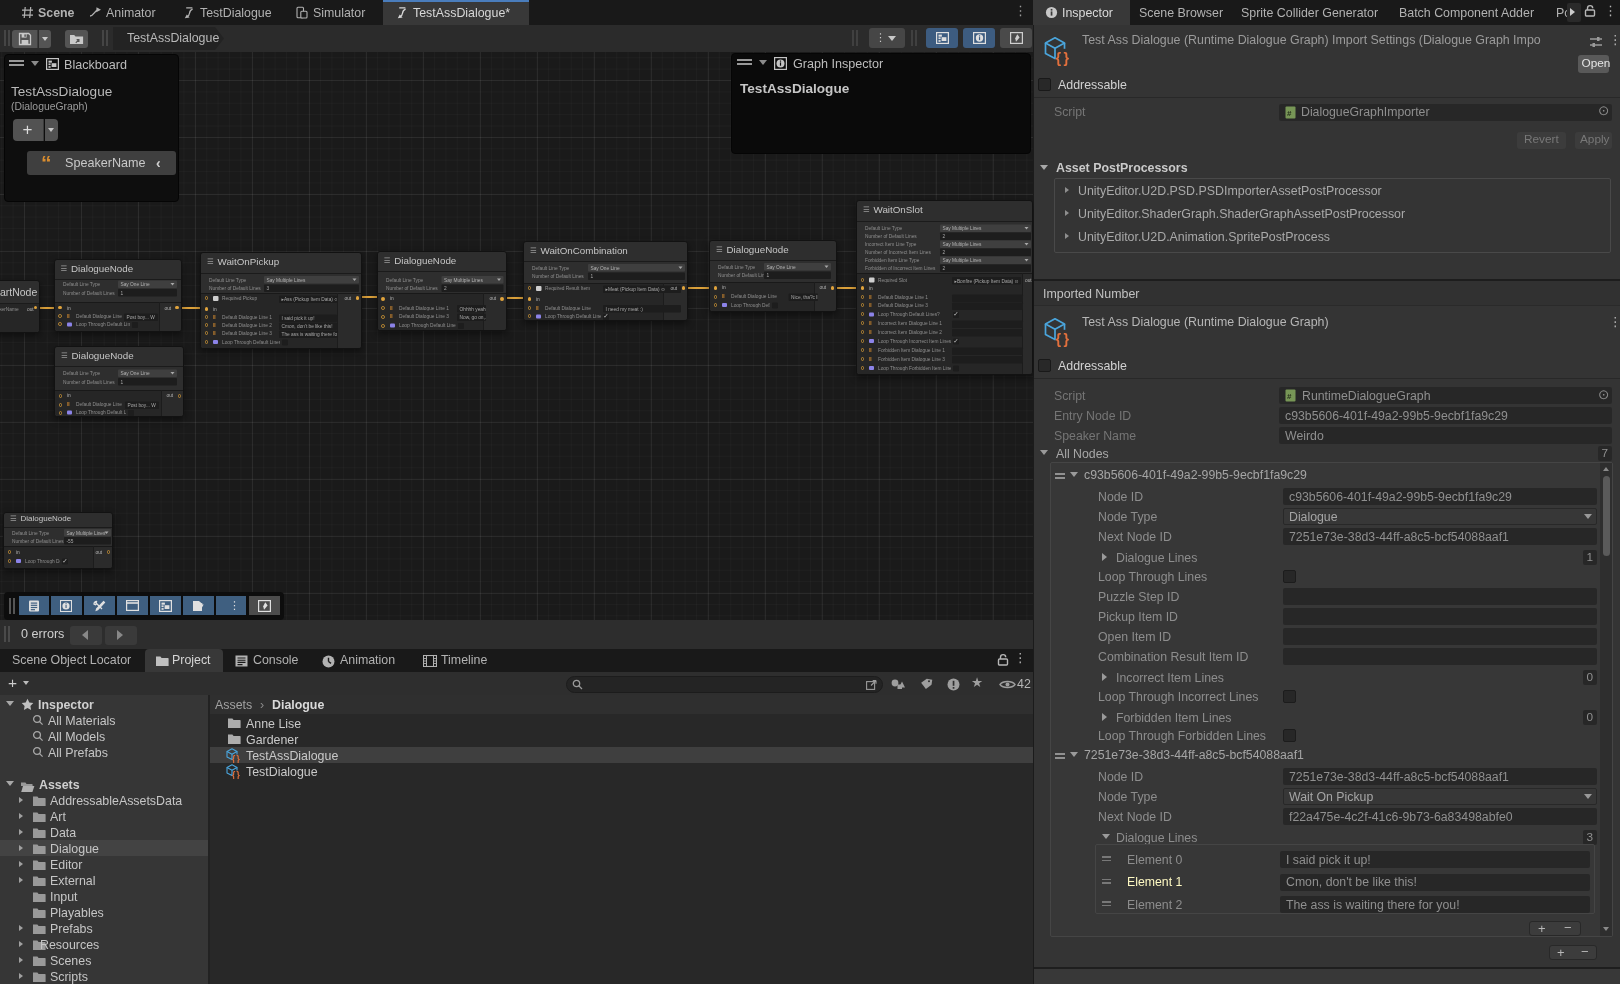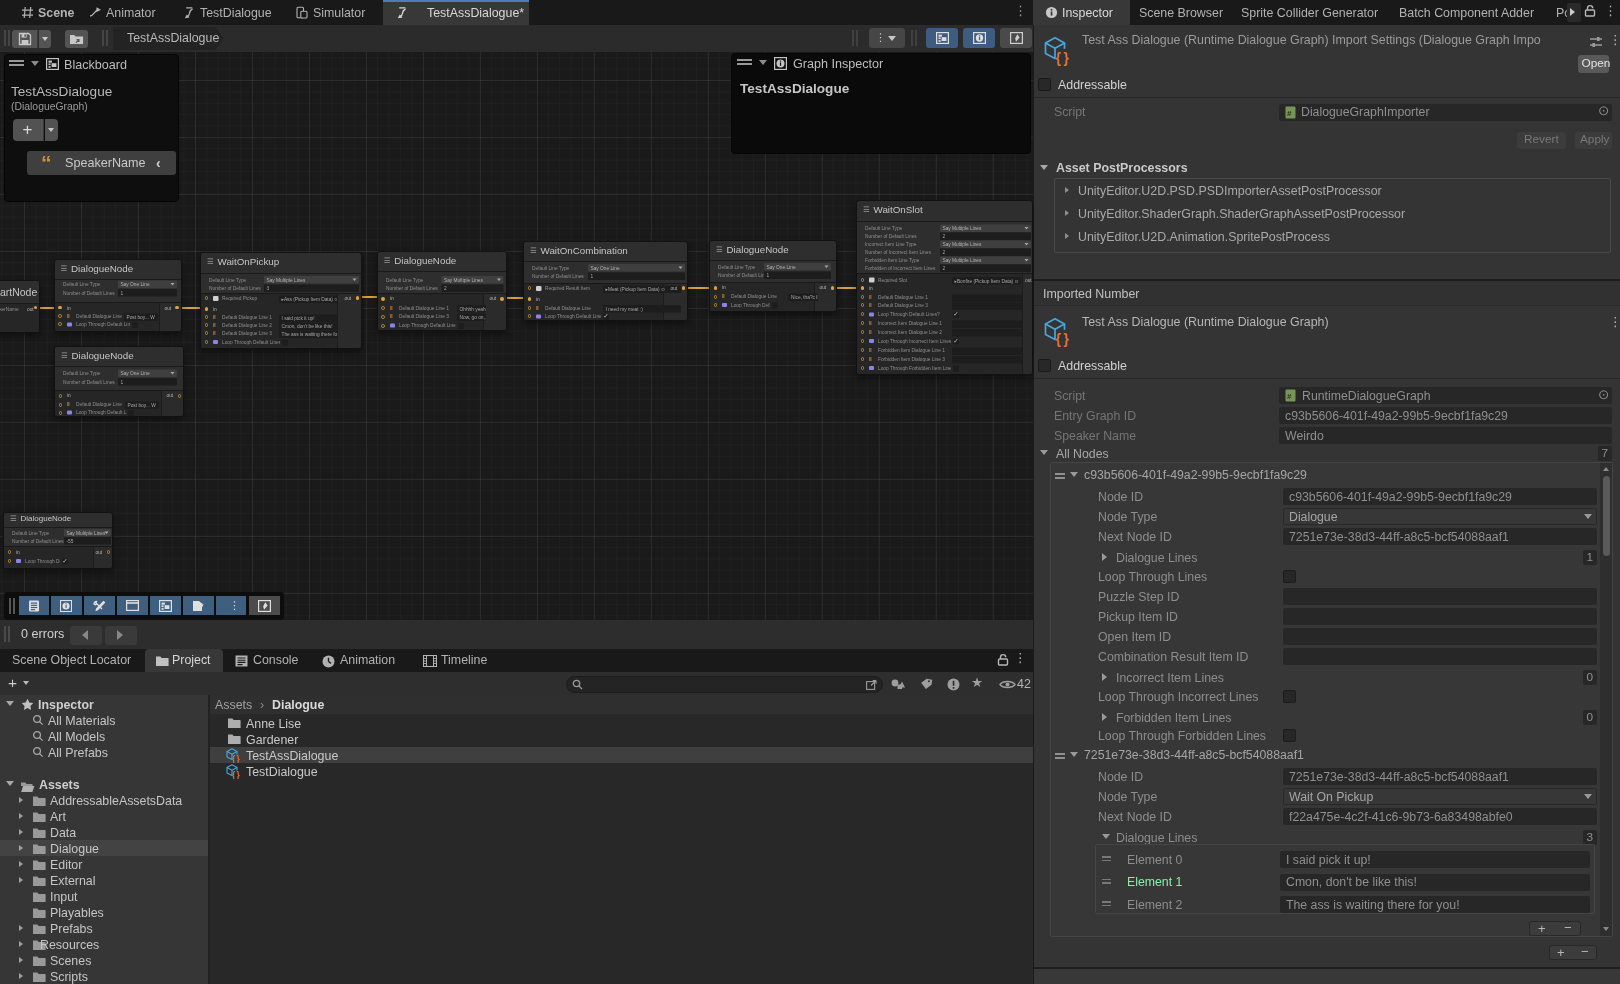--- a/index.html
+++ b/index.html
@@ -34,21 +34,21 @@
       <rect x="5.8" y="5.2" width="6.2" height="6.8" rx="1" fill="#191919" stroke="#b2b2b2" stroke-width="1.1"></rect>
     </svg>
   </div>
 <div class="tx" style="left:313px;top:5.5px;font-size:12.4px;color:#b2b2b2;">Simulator</div>
 <div class="ab" style="left:396px;top:6px;width:13px;height:13px;">
     <svg width="13" height="13" viewBox="0 0 13 13">
       <path d="M3.2 1.8h6.2M3.8 11C8.5 9.2 4.5 4.8 9.6 3.2" stroke="#d8d8d8" stroke-width="1.25" fill="none"></path>
       <path d="M1.8 12.2l4.8-.7-2.8-3z" fill="#d8d8d8"></path>
     </svg>
   </div>
-<div class="tx" style="left:427px;top:5.5px;font-size:12.4px;color:#d8d8d8;">TestAssDialogue*</div>
+<div class="tx" style="left:413px;top:5.5px;font-size:12.4px;color:#d8d8d8;">TestAssDialogue*</div>
 <div class="tx" style="left:1014px;top:4px;font-size:13px;color:#9a9a9a;">⋮</div>
 <div class="ab" style="left:1033px;top:0px;width:587px;height:25px;background:#191919;"></div>
 <div class="ab" style="left:1033px;top:0px;width:97px;height:25px;background:#383838;"></div>
 <div class="ab" style="left:1045px;top:6px;width:13px;height:13px;">
     <svg width="13" height="13" viewBox="0 0 13 13">
       <circle cx="6.5" cy="6.5" r="5.6" fill="#c8c8c8"></circle>
       <rect x="5.7" y="5.4" width="1.7" height="4.2" fill="#383838"></rect>
       <rect x="5.7" y="2.9" width="1.7" height="1.7" fill="#383838"></rect>
     </svg>
   </div>
@@ -868,21 +868,21 @@
 <div class="tx" style="left:1054px;top:388.5px;font-size:12.3px;color:#757575;">Script</div>
 <div class="ab" style="left:1279px;top:387px;width:333px;height:17px;background:#272727;border-radius:2px;"></div>
 <div class="ab" style="left:1285px;top:389px;width:11px;height:13px;">
     <svg width="11" height="13" viewBox="0 0 11 13">
       <rect x="0.5" y="0.5" width="10" height="12" rx="1" fill="#81a35c" opacity="0.9"></rect>
       <text x="2" y="9.5" font-size="8" font-weight="bold" fill="#26301c" font-family="Liberation Sans">#</text>
     </svg>
   </div>
 <div class="tx" style="left:1598px;top:386.5px;font-size:13.5px;color:#8a8a8a;">⊙</div>
 <div class="tx" style="left:1302px;top:388.5px;font-size:12.3px;color:#8f8f8f;">RuntimeDialogueGraph</div>
-<div class="tx" style="left:1054px;top:408.5px;font-size:12.3px;color:#757575;">Entry Graph ID</div>
+<div class="tx" style="left:1054px;top:408.5px;font-size:12.3px;color:#757575;">Entry Node ID</div>
 <div class="ab" style="left:1279px;top:407px;width:333px;height:17px;background:#272727;border-radius:2px;"></div>
 <div class="tx" style="left:1285px;top:408.5px;font-size:12.3px;color:#8f8f8f;">c93b5606-401f-49a2-99b5-9ecbf1fa9c29</div>
 <div class="tx" style="left:1054px;top:428.5px;font-size:12.3px;color:#757575;">Speaker Name</div>
 <div class="ab" style="left:1279px;top:427px;width:333px;height:17px;background:#272727;border-radius:2px;"></div>
 <div class="tx" style="left:1285px;top:428.5px;font-size:12.3px;color:#8f8f8f;">Weirdo</div>
 <div class="ab" style="left:1040px;top:450px;width:0;height:0;border-left:4px solid transparent;border-right:4px solid transparent;border-top:5px solid #9a9a9a;"></div>
 <div class="tx" style="left:1056px;top:447px;font-size:12.3px;color:#a8a8a8;">All Nodes</div>
 <div class="ab" style="left:1598px;top:446px;width:14px;height:15px;background:#272727;border-radius:2px;">
     <div class="tx" style="left:3.5px;top:0.5px;font-size:11.8px;color:#909090;">7</div>
   </div>
@@ -958,21 +958,21 @@
     <div class="tx" style="left:3.5px;top:0.5px;font-size:11.8px;color:#909090;">3</div>
   </div>
 <div class="ab" style="left:1095px;top:844px;width:500px;height:70px;border:1px solid #454545;border-radius:2px;"></div>
 <div class="ab" style="left:1102px;top:856.0px;width:9px;height:1.5px;background:#787878;"></div>
 <div class="ab" style="left:1102px;top:859.5px;width:9px;height:1.5px;background:#787878;"></div>
 <div class="tx" style="left:1127px;top:852.5px;font-size:12.3px;color:#8d8d8d;">Element 0</div>
 <div class="ab" style="left:1280px;top:851.0px;width:310px;height:17px;background:#272727;border-radius:2px;"></div>
 <div class="tx" style="left:1286px;top:852.5px;font-size:12.3px;color:#8f8f8f;">I said pick it up!</div>
 <div class="ab" style="left:1102px;top:878.5px;width:9px;height:1.5px;background:#787878;"></div>
 <div class="ab" style="left:1102px;top:882.0px;width:9px;height:1.5px;background:#787878;"></div>
-<div class="tx" style="left:1127px;top:875.0px;font-size:12.3px;color:#86efac;">Element 1</div>
+<div class="tx" style="left:1127px;top:875.0px;font-size:12.3px;color:#fef9c3;">Element 1</div>
 <div class="ab" style="left:1280px;top:873.5px;width:310px;height:17px;background:#272727;border-radius:2px;"></div>
 <div class="tx" style="left:1286px;top:875.0px;font-size:12.3px;color:#8f8f8f;">Cmon, don't be like this!</div>
 <div class="ab" style="left:1102px;top:901.0px;width:9px;height:1.5px;background:#787878;"></div>
 <div class="ab" style="left:1102px;top:904.5px;width:9px;height:1.5px;background:#787878;"></div>
 <div class="tx" style="left:1127px;top:897.5px;font-size:12.3px;color:#8d8d8d;">Element 2</div>
 <div class="ab" style="left:1280px;top:896.0px;width:310px;height:17px;background:#272727;border-radius:2px;"></div>
 <div class="tx" style="left:1286px;top:897.5px;font-size:12.3px;color:#8f8f8f;">The ass is waiting there for you!</div>
 <div class="ab" style="left:1529px;top:921px;width:52px;height:15px;background:#3c3c3c;border:1px solid #282828;border-radius:3px;"></div>
 <div class="tx" style="left:1538.0px;top:921.5px;font-size:13px;color:#b8b8b8;">+</div>
 <div class="tx" style="left:1563.96px;top:920.5px;font-size:13px;color:#b8b8b8;">−</div>

